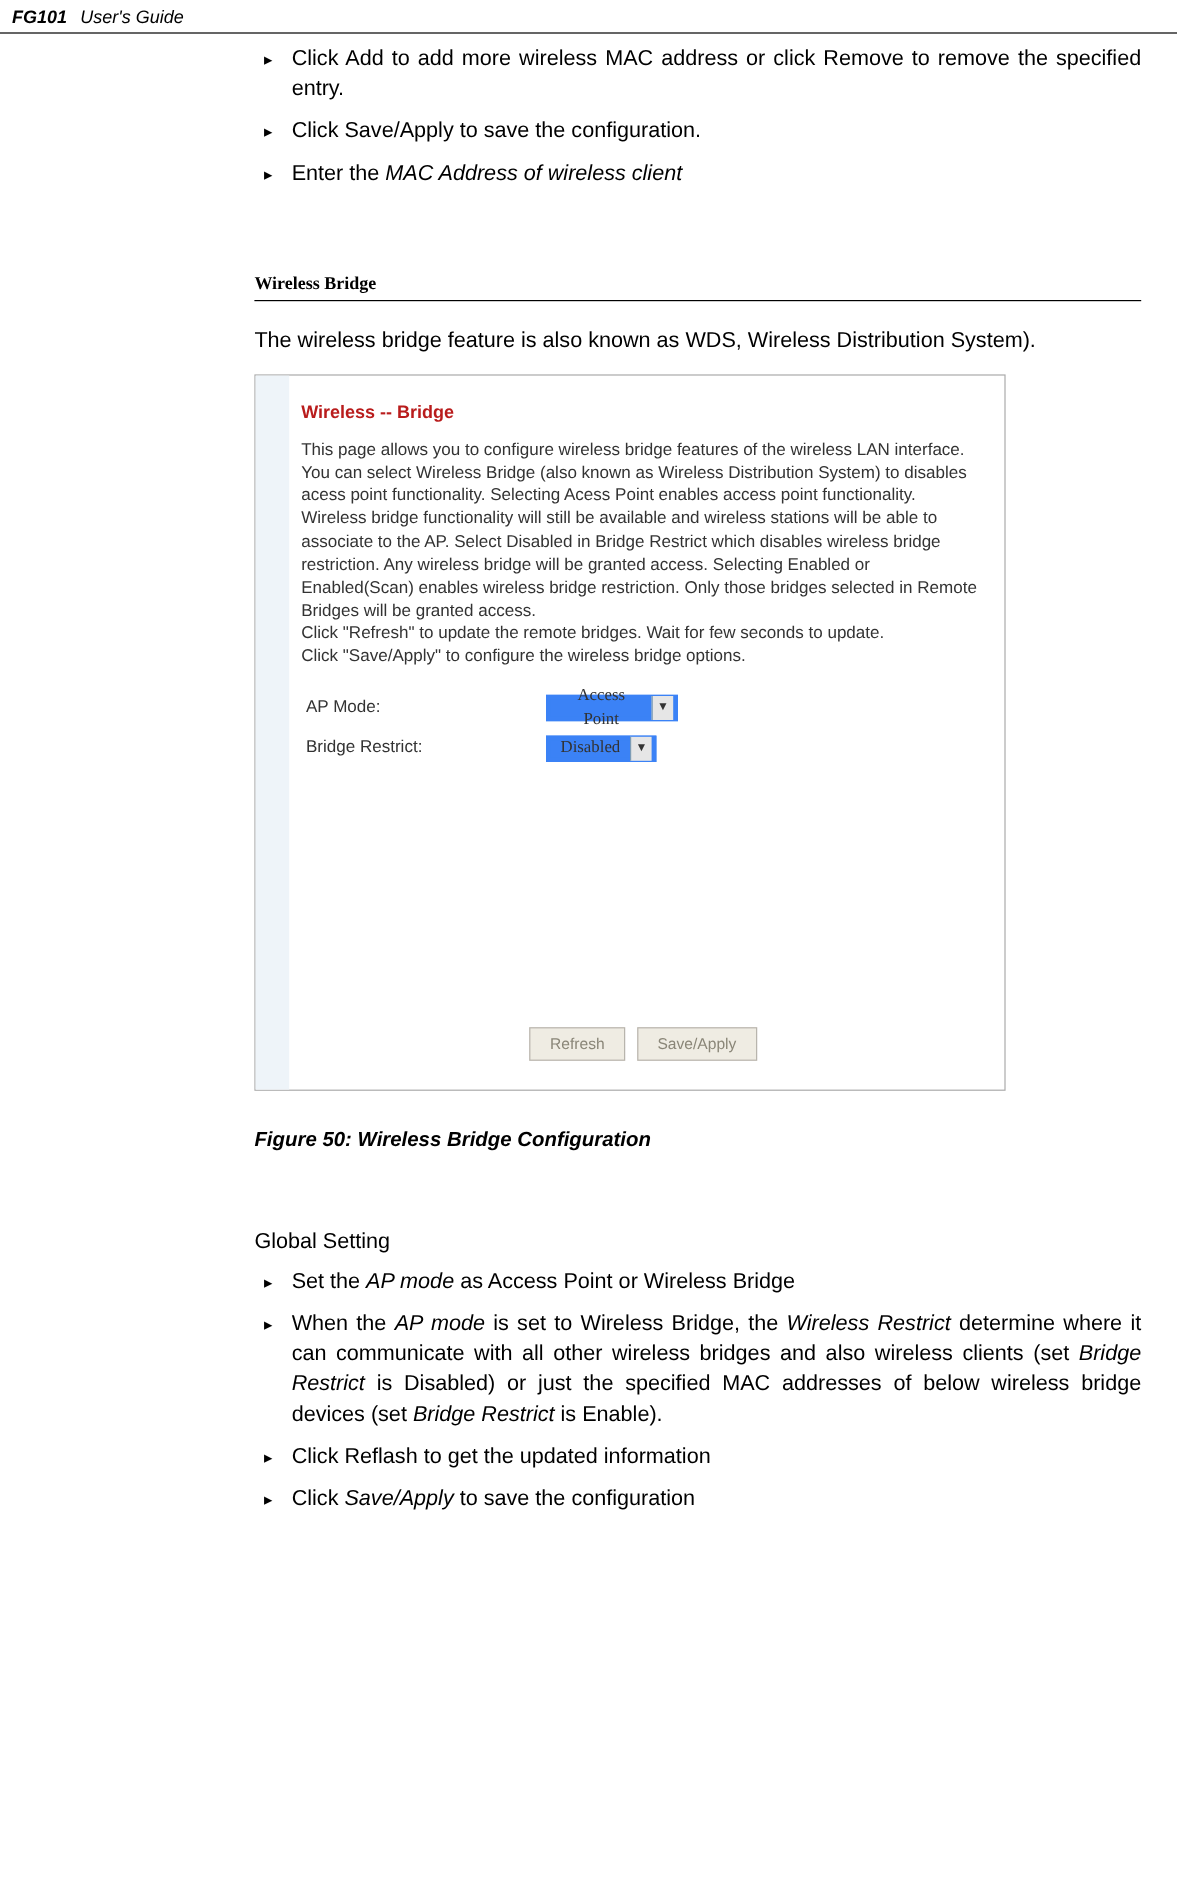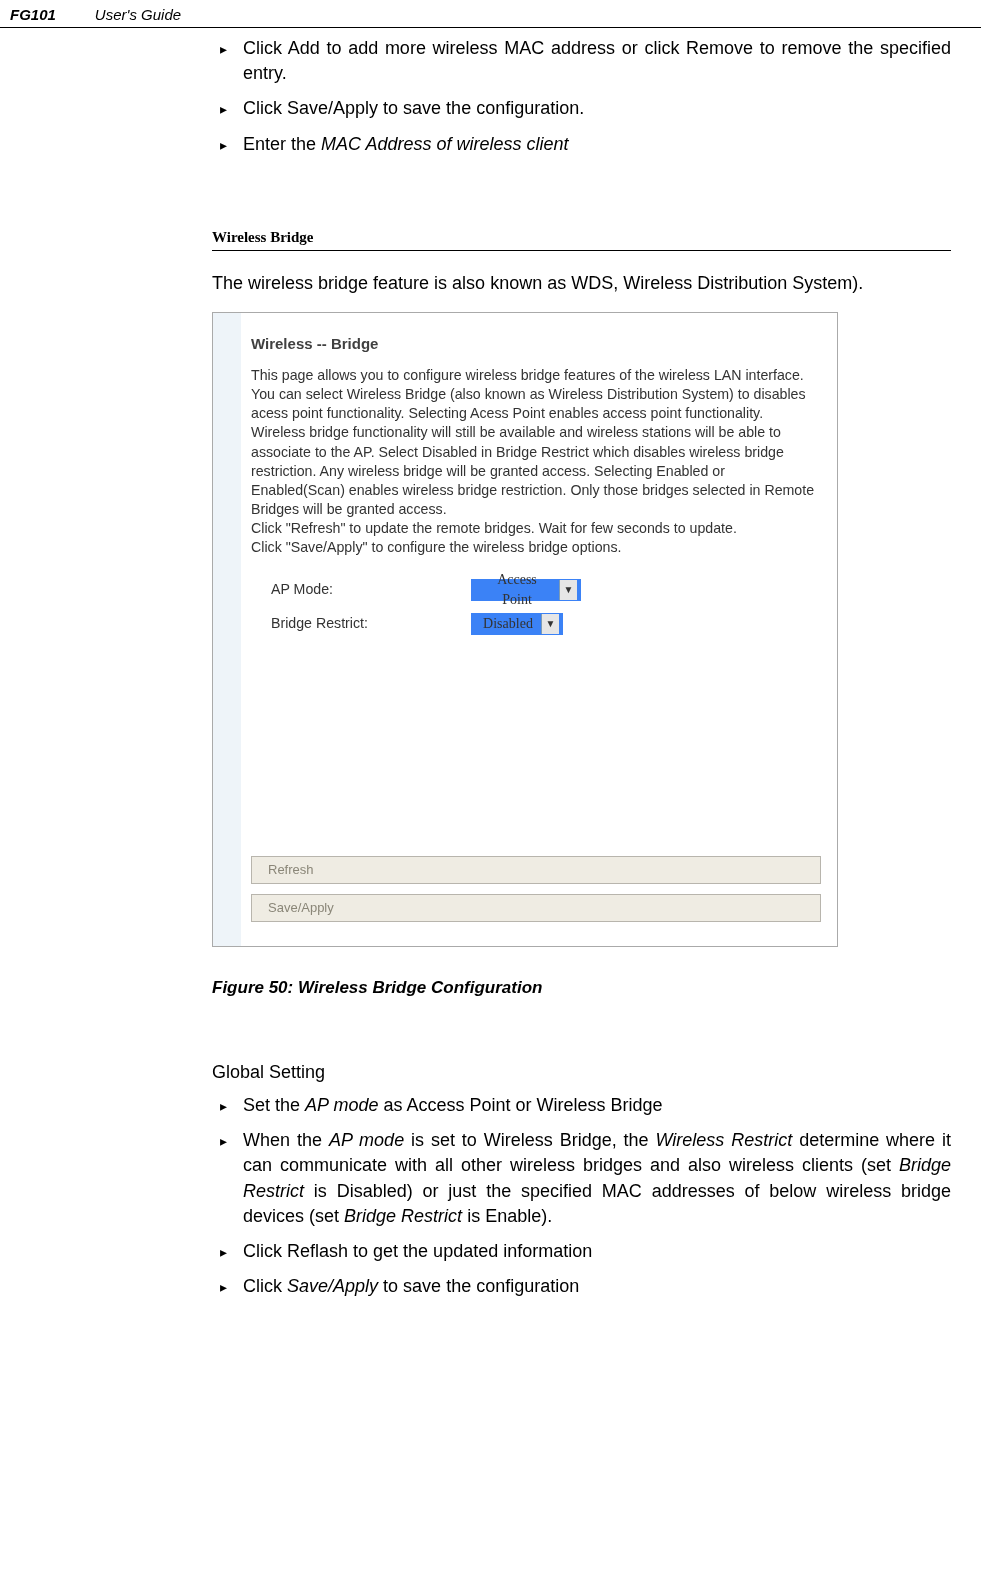--- a/index.html
+++ b/index.html
@@ -11,21 +11,20 @@
       color: #000;
       line-height: 1.4;
     }
     .page-header {
       border-bottom: 1.5px solid #000;
       padding: 4px 10px 2px 10px;
       font-style: italic;
       font-size: 15px;
       display: flex;
       align-items: baseline;
-      gap: 28px;
     }
     .page-header .model { font-weight: bold; font-style: italic; }
     .page-header .guide { font-weight: normal; font-style: italic; margin-left: 11px;}
     .indent-block { padding: 0 30px 0 212px; }
     .bullet-list { list-style: none; padding: 0;}
     .bullet-list > li { display: flex; margin: 8px 0 10px 0; text-align: justify; }
     .bullet-list > li::before {
       content: "▸";
       font-size: 14px;
       margin-right: 16px;
@@ -49,30 +48,30 @@
     .global-setting { margin: 60px 0 6px 0; }
     .screenshot-wrapper { margin: 10px 0 0 0; }
     .screenshot {
       width: 626px;
       border: 1px solid #aaa;
       background: #fff;
       display: flex;
     }
     .leftbar { width: 28px; background: #eef4f9; }
     .panel { flex: 1; padding: 20px 16px 16px 10px; font-family: Tahoma, Verdana, sans-serif; font-size: 14.2px; color: #333; }
-    .panel-title { font-weight: bold; color: #404040; font-size: 15px; margin-bottom: 12px; }
+    .panel-title { font-weight: bold; color: #b91c1c; font-size: 15px; margin-bottom: 12px; }
     .panel-desc { line-height: 1.35; margin-bottom: 18px; }
-    .form-row { display: flex; align-items: center; margin: 6px 0 4px 20px; height: 28px; }
+    .form-row { display: flex; align-items: center; margin: 6px 0 4px 4px; height: 28px; }
     .form-label { width: 200px; }
     .select { border: 4px solid #3b82f6; background: #3b82f6; height: 22px; display: flex; align-items: center; font-size: 13.5px; width: 110px; text-align: center;}
     .select .sel-text { flex:1; padding: 0 6px; font-family: 'Times New Roman', serif; font-size: 14px; }
     .select .sel-arrow { width: 18px; height: 20px; border-left: 1px solid #7d9cb5; display:flex; align-items:center; justify-content:center; font-size:10px; color:#333; background:#e6e6e6;}
     .select.small { width: 92px; }
     .filler { height: 210px; }
-    .btn-row { display:flex; justify-content:center; gap:10px; margin: 4px 0 8px 0; flex-direction: column; }
+    .btn-row { display:flex; justify-content:center; gap:10px; margin: 4px 0 8px 0; }
     .btn { border: 1px solid #b8b5ad; background: #efece3; color: #8a8678; font-size: 13px; padding: 4px 16px; font-family: Tahoma, sans-serif; }
   </style>
 </head>
 <body>
 
 <div class="page-header">
   <span class="model">FG101</span>
   <span class="guide">User's Guide</span>
 </div>
 

